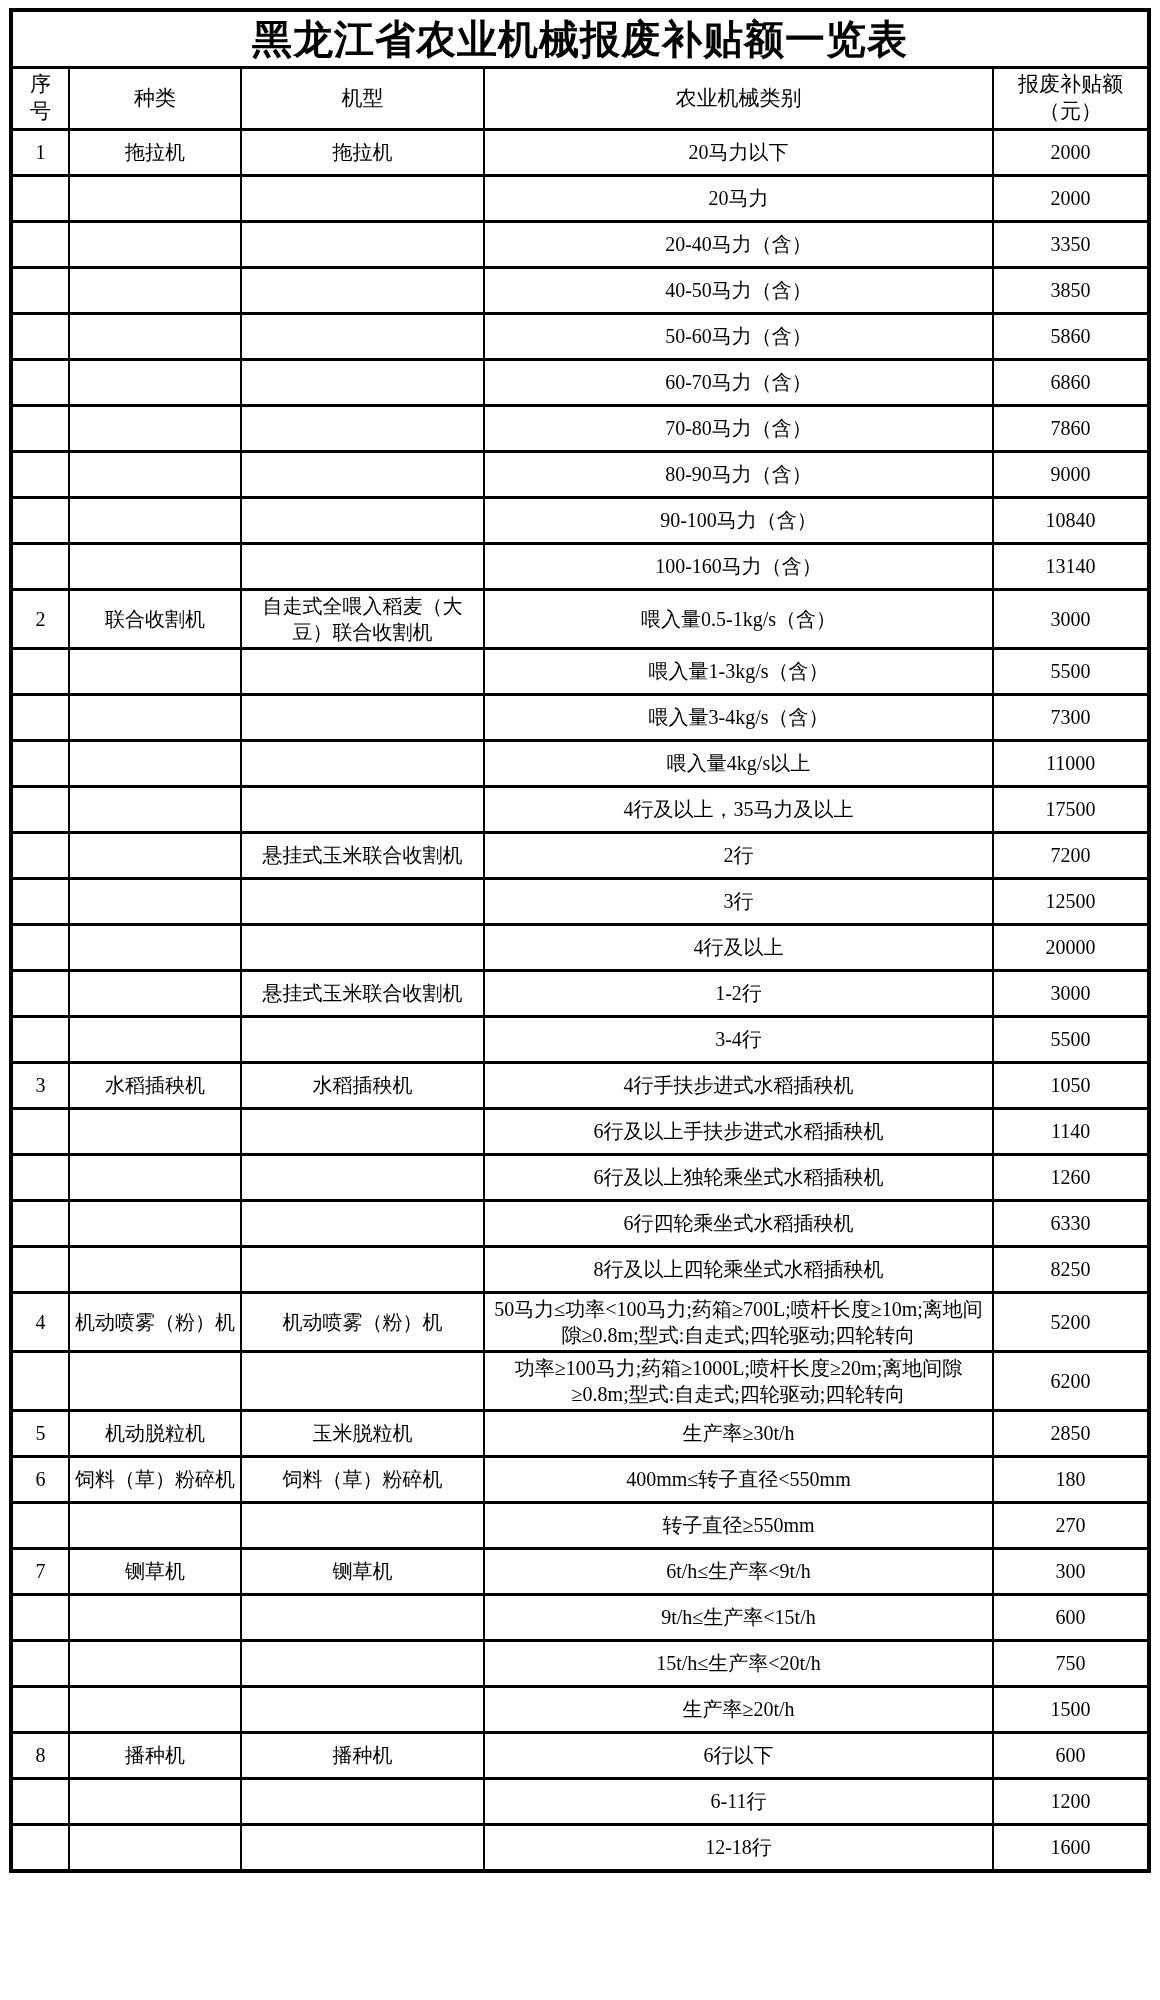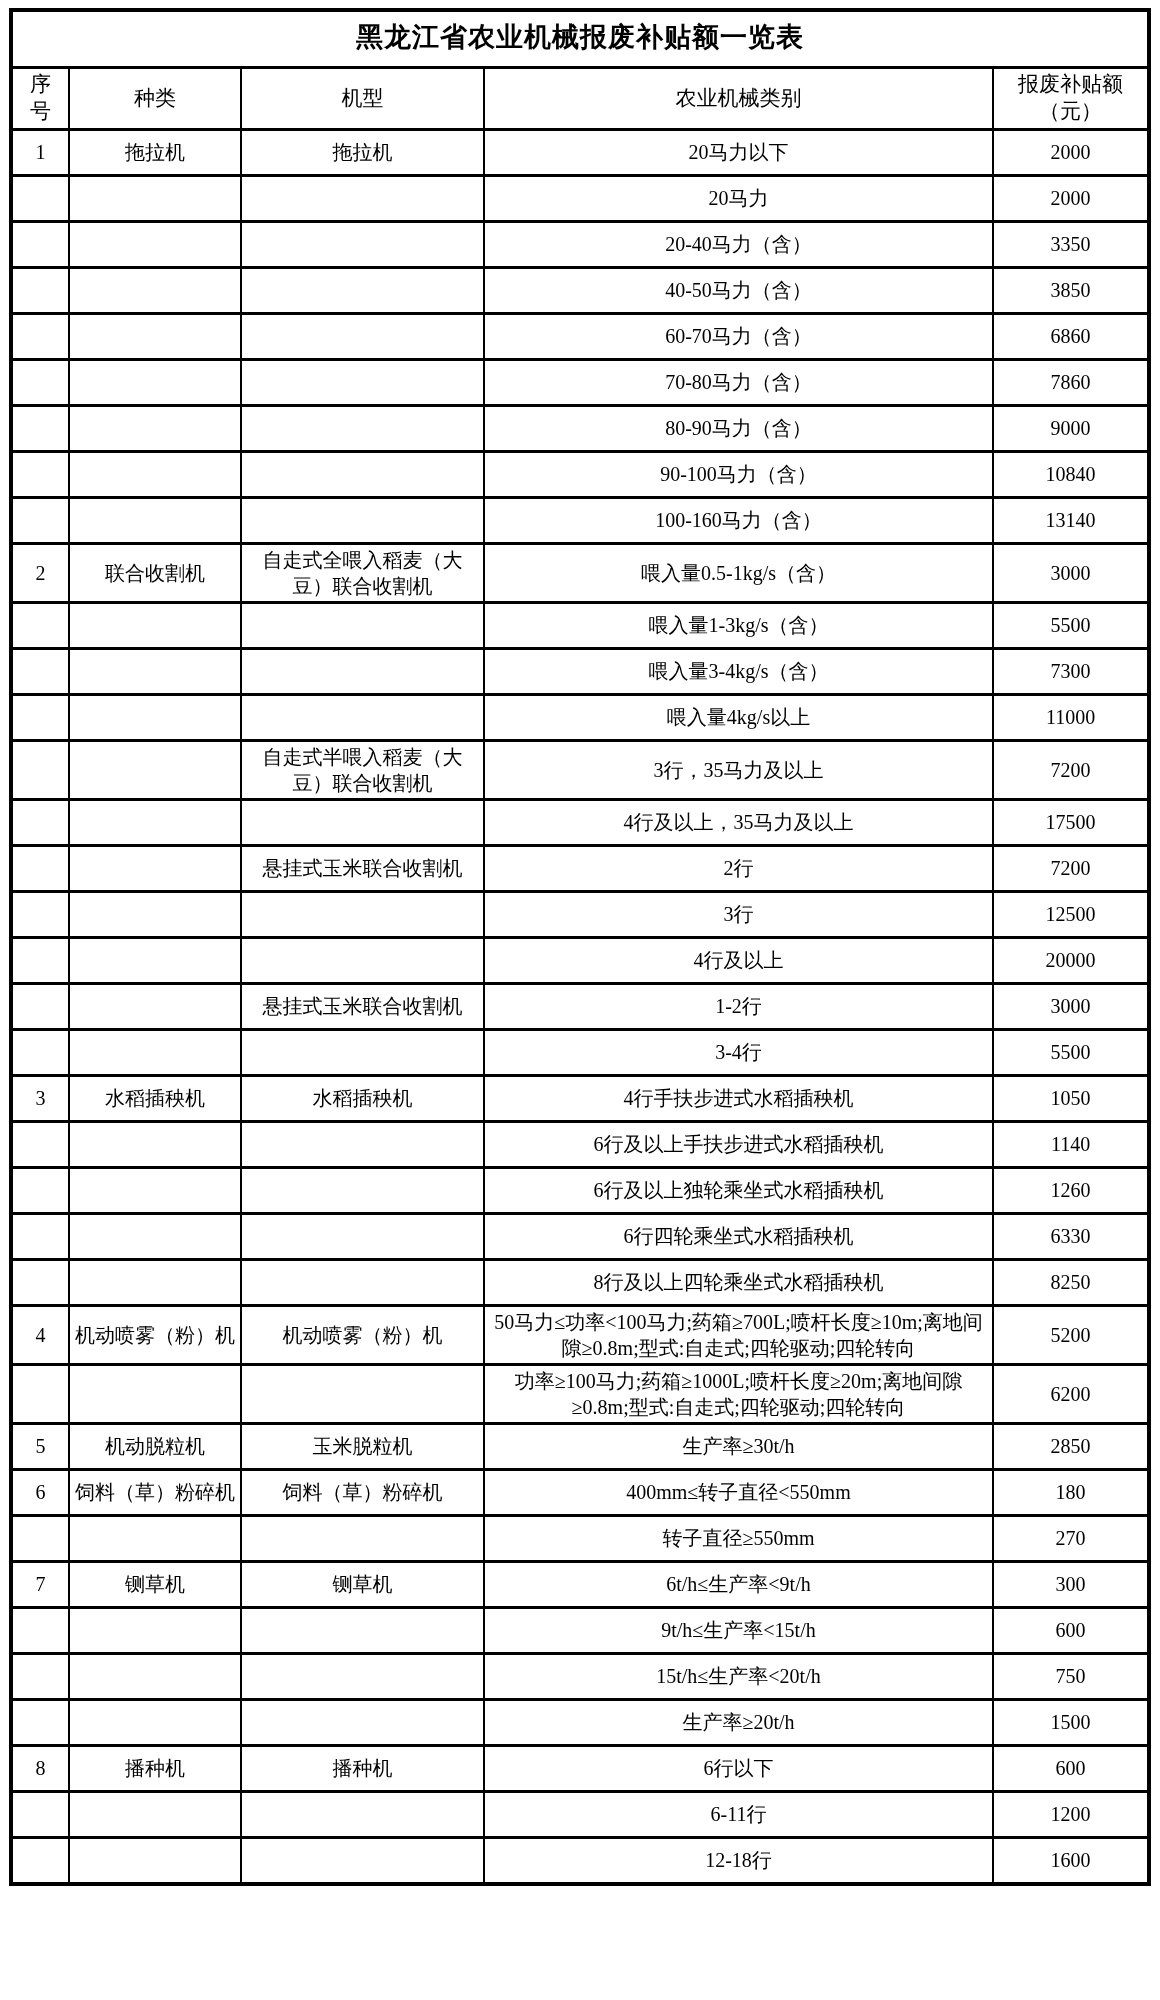--- a/index.html
+++ b/index.html
@@ -36,23 +36,23 @@
     text-align: center;
     vertical-align: middle;
     padding: 2px 5px;
     font-size: 20px;
     line-height: 1.3;
     font-weight: normal;
     overflow-wrap: break-word;
     word-break: break-word;
   }
   tr.title-row th {
-    font-family: Liberation Mono, monospace;
+    font-family: Liberation Sans, sans-serif;
     font-weight: bold;
-    font-size: 27px;
+    font-size: 40px;
     line-height: 1.2;
     height: 50px;
     letter-spacing: 1px;
     padding: 2px;
   }
   tr.header-row th {
     height: 46px;
     font-size: 21px;
     white-space: pre-line;
   }
@@ -112,20 +112,27 @@
           <td class="c0"></td>
           <td class="c1"></td>
           <td class="c2"></td>
           <td class="c3">40-50马力（含）</td>
           <td class="c4">3850</td>
         </tr>
         <tr>
           <td class="c0"></td>
           <td class="c1"></td>
           <td class="c2"></td>
+          <td class="c3">50-60马力（含）</td>
+          <td class="c4">5860</td>
+        </tr>
+        <tr>
+          <td class="c0"></td>
+          <td class="c1"></td>
+          <td class="c2"></td>
           <td class="c3">60-70马力（含）</td>
           <td class="c4">6860</td>
         </tr>
         <tr>
           <td class="c0"></td>
           <td class="c1"></td>
           <td class="c2"></td>
           <td class="c3">70-80马力（含）</td>
           <td class="c4">7860</td>
         </tr>
@@ -174,27 +181,20 @@
         <tr>
           <td class="c0"></td>
           <td class="c1"></td>
           <td class="c2"></td>
           <td class="c3">喂入量4kg/s以上</td>
           <td class="c4">11000</td>
         </tr>
         <tr>
           <td class="c0"></td>
           <td class="c1"></td>
-          <td class="c2">自走式半喂入稻麦（大豆）联合收割机</td>
-          <td class="c3">3行，35马力及以上</td>
-          <td class="c4">7200</td>
-        </tr>
-        <tr>
-          <td class="c0"></td>
-          <td class="c1"></td>
           <td class="c2"></td>
           <td class="c3">4行及以上，35马力及以上</td>
           <td class="c4">17500</td>
         </tr>
         <tr>
           <td class="c0"></td>
           <td class="c1"></td>
           <td class="c2">悬挂式玉米联合收割机</td>
           <td class="c3">2行</td>
           <td class="c4">7200</td>

